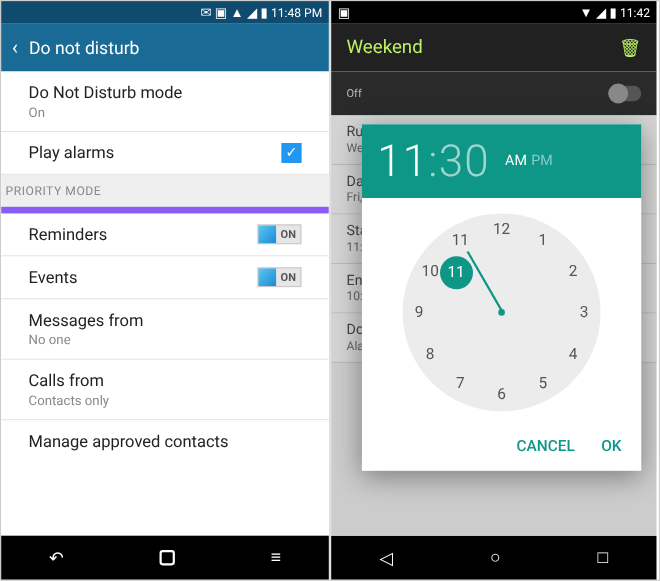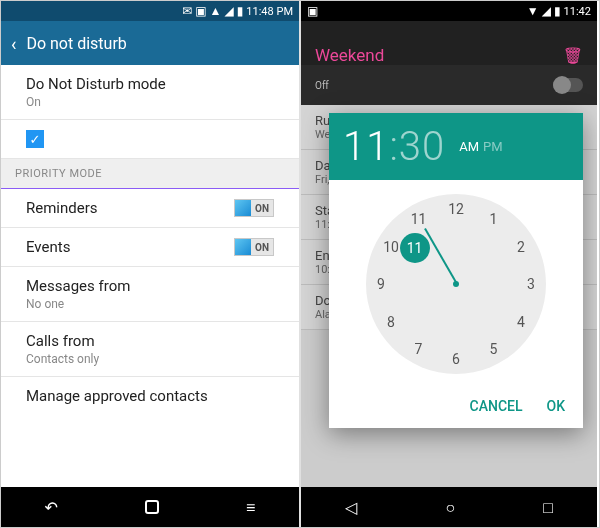--- a/index.html
+++ b/index.html
@@ -17,31 +17,31 @@
   
   .l-header { background: #1a6a96; color: #fff; height: 44px; display: flex; align-items: center; padding: 0 10px; gap: 10px; }
   .l-header .back { font-size: 18px; }
   .l-header .title { font-size: 16px; }
   
   .list { flex: 1; overflow: hidden; background: #fff; color: #222; }
   .row { padding: 10px 25px; border-bottom: 1px solid #e5e5e5; display: flex; align-items: center; }
   .row .txt { flex: 1; }
   .row .lbl { font-size: 15px; color: #222; }
   .row .sub { font-size: 12px; color: #888; margin-top: 2px; }
-  .section { background: #efefef; color: #888; font-size: 11px; letter-spacing: .5px; padding: 8px 14px; border-bottom: 1px solid #8b5cf6; }
+  .section { background: #efefef; color: #888; font-size: 11px; letter-spacing: .5px; padding: 8px 4px; border-bottom: 6px solid #8b5cf6; }
   .chk { width: 18px; height: 18px; border: 1px solid #999; display:flex; align-items:center; justify-content:center; }
   .chk.on { background:#2196f3; border-color:#2196f3; color:#fff; font-size:13px; }
   .toggle { width: 40px; height: 18px; background:#e6e6e6; border:1px solid #c8c8c8; position:relative; font-size:10px; font-weight:bold; color:#555; display:flex; align-items:center; justify-content:flex-end; padding-right:4px; }
   .toggle::before { content:""; position:absolute; left:0; top:0; width:16px; height:100%; background:linear-gradient(135deg,#5ec6f2,#1a8bd4); }
   
   .nav { height: 40px; background:#000; display:flex; align-items:center; justify-content:space-around; color:#fff; }
   .nav .nbtn { font-size:16px; }
   .nav .home { width:14px; height:14px; border:2px solid #fff; border-radius:3px; }
   
-  .r-header { background:#212121; color:#ec4899; height:44px; display:flex; align-items:flex-end; padding:0 14px; font-size:17px;gap:25px; }
+  .r-header { background:#212121; color:#bef264; height:44px; display:flex; align-items:center; padding:0 14px; font-size:17px;gap:25px; }
   .r-header .trash { margin-left:auto; font-size:16px; }
   .r-sub { background:#2a2a2a; color:#bbb; height:40px; display:flex; align-items:center; padding:0 14px; font-size:10px;gap:26px; }
   .r-sub .sw { margin-left:auto; width:30px; height:14px; background:#555; border-radius:7px; position:relative; }
   .r-sub .sw::after { content:""; position:absolute; left:0; top:-2px; width:18px; height:18px; background:#888; border-radius:50%; }
   .r-content { position:relative; flex:1; background:#ccc; }
   .dim-row { padding:8px 14px; border-bottom:1px solid #bbb; background:#d4d4d4; }
   .dim-row .lbl { font-size:13px; color:#444; }
   .dim-row .sub { font-size:11px; color:#666; }
   
   .dialog { position:absolute; left:28px; right:14px; top:8px; background:#fff; box-shadow:0 6px 24px rgba(0,0,0,.4); display:flex; flex-direction:column; }
@@ -80,20 +80,23 @@
       <span class="title">Do not disturb</span>
     </div>
     <div class="list">
       <div class="row">
         <div class="txt">
           <div class="lbl">Do Not Disturb mode</div>
           <div class="sub">On</div>
         </div>
       </div>
       <div class="row">
+        <div class="txt">
+          <div class="lbl">Play alarms</div>
+        </div>
         <div class="chk on">✓</div>
       </div>
       <div class="section">PRIORITY MODE</div>
       <div class="row">
         <div class="txt">
             <div class="lbl">Reminders</div>
           </div>
         <div class="toggle">
             <span>ON</span>
           </div>

